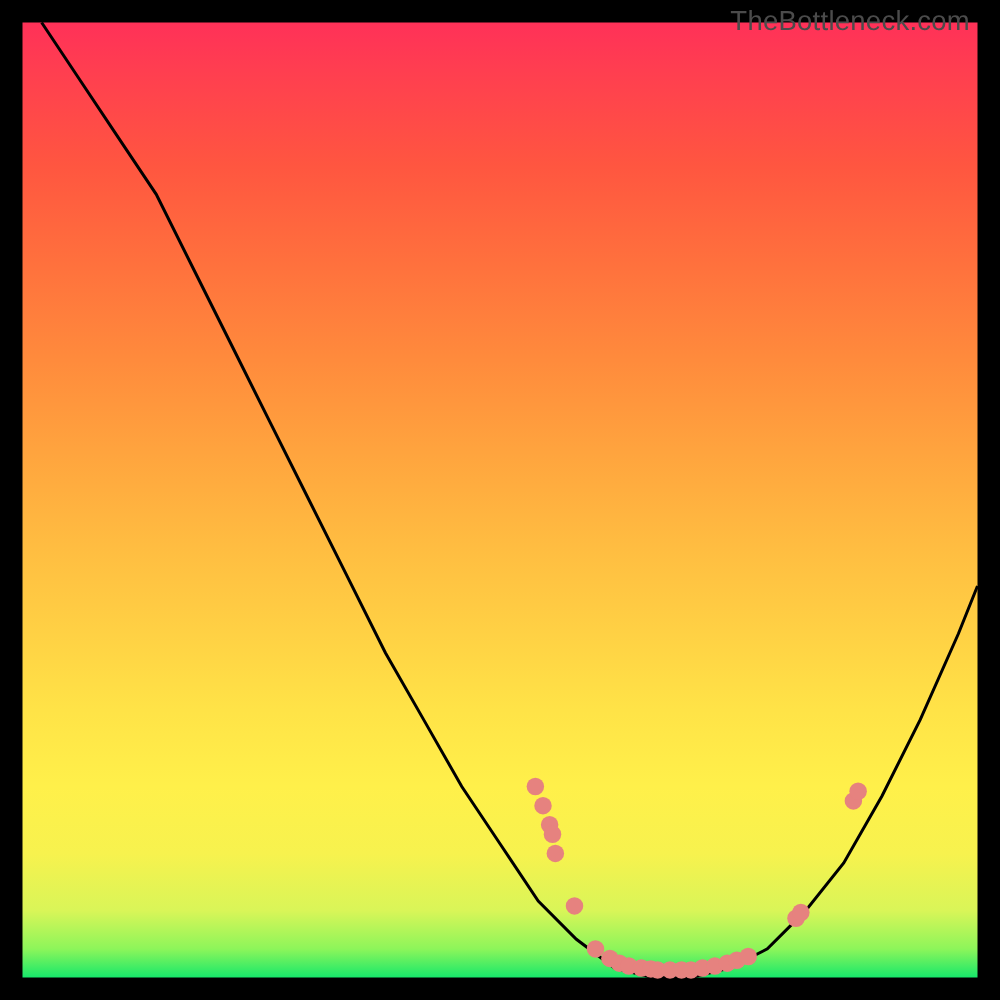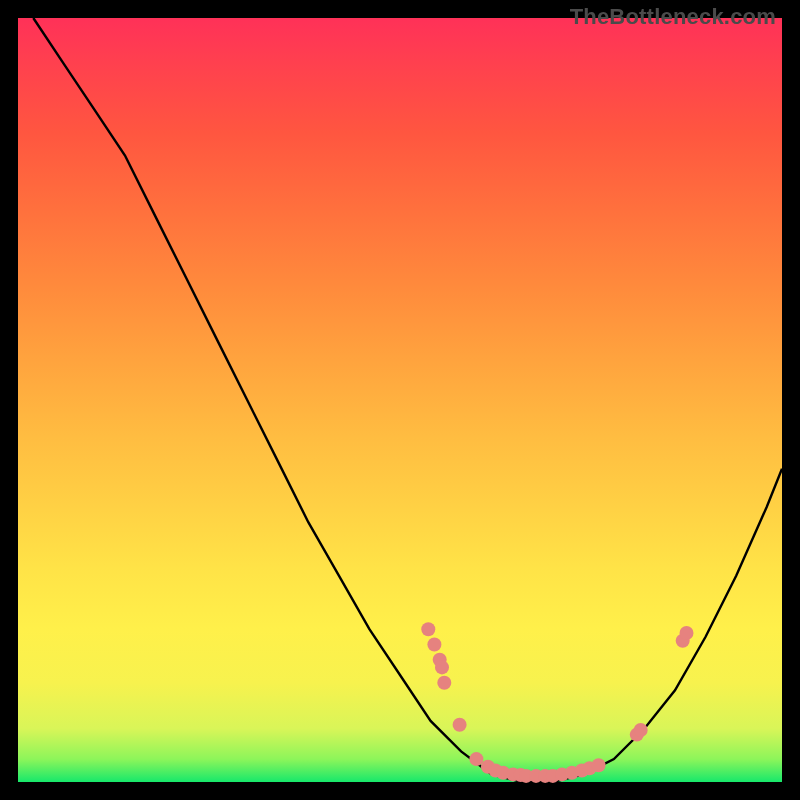--- a/index.html
+++ b/index.html
@@ -43,21 +43,21 @@
       #ff3e50 95%,
       #ff3158 100%
     );
   }
   .watermark {
     position: absolute;
     top: 4px;
     right: 24px;
     color: #4b4b4b;
     font-size: 22px;
-    font-weight: 700;
+    font-weight: 400;
     letter-spacing: 0.2px;
     user-select: none;
   }
   svg.curve {
     position: absolute;
     left: 0;
     top: 0;
     width: 764px;
     height: 764px;
     overflow: visible;

